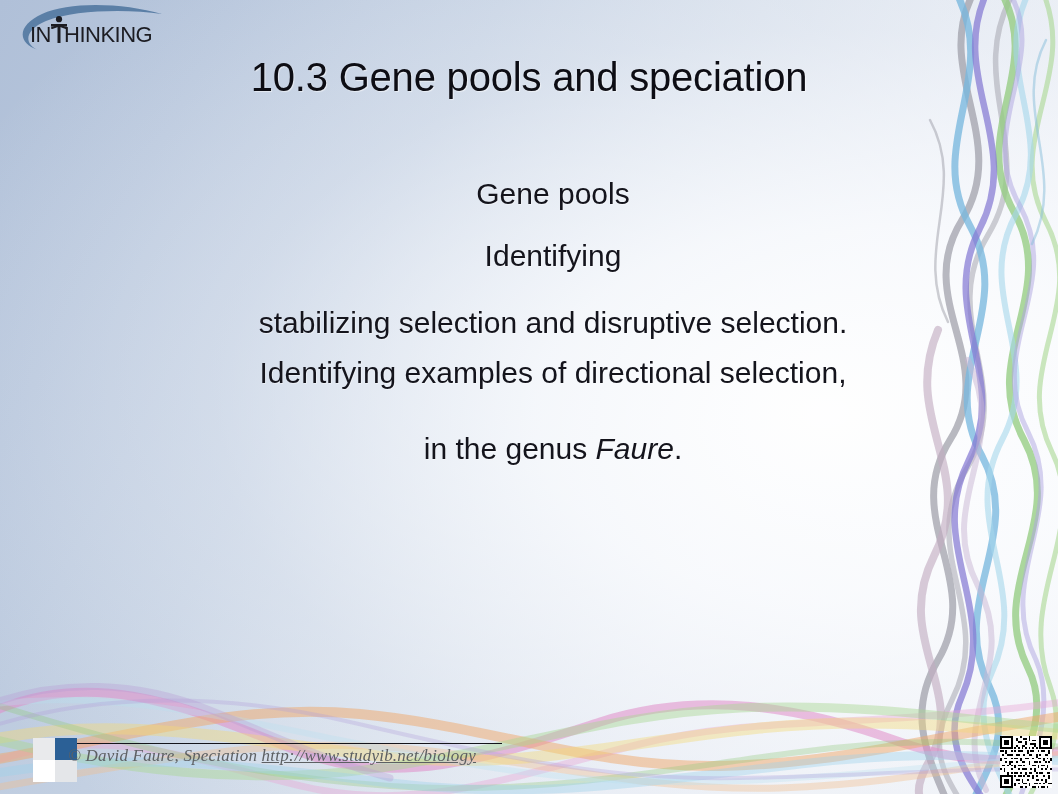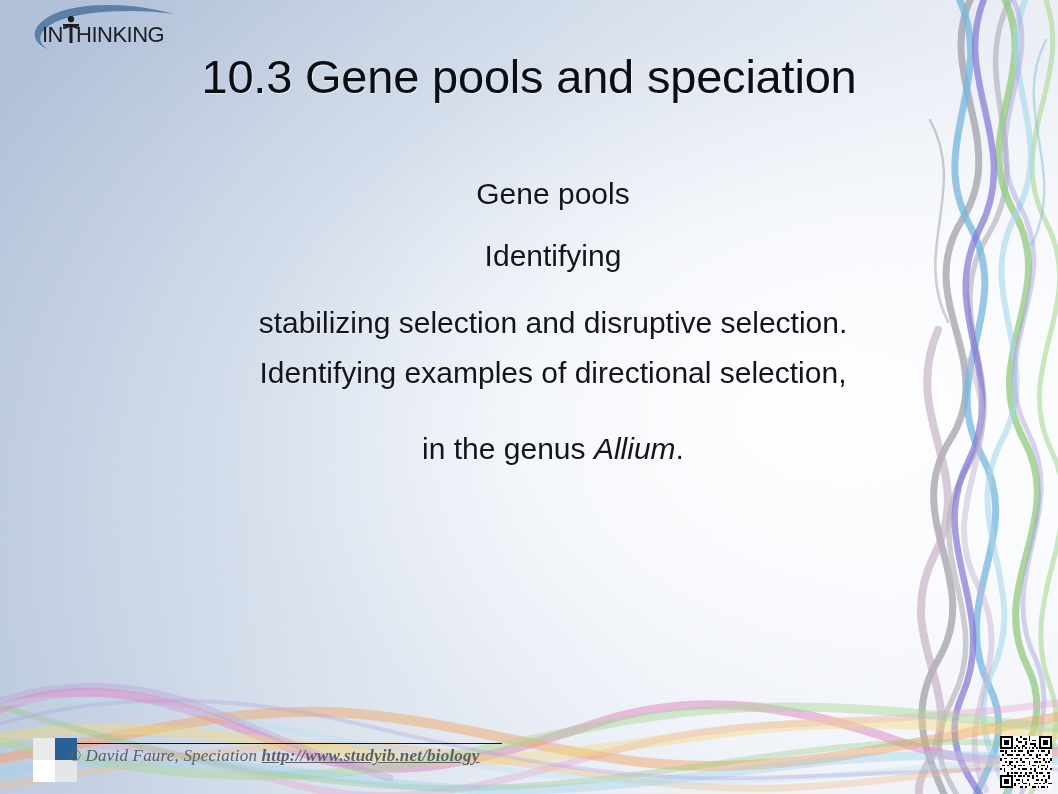--- a/index.html
+++ b/index.html
@@ -24,36 +24,36 @@
   .ribbons {
     position: absolute;
     inset: 0;
     pointer-events: none;
   }
   .ribbons svg { display: block; width: 100%; height: 100%; }
 
   
   .logo {
     position: absolute;
-    left: 24px;
+    left: 12px;
     top: 2px;
     width: 160px;
     height: 54px;
   }
   .logo svg { display:block; width:100%; height:100%; }
 
   
   .title {
     position: absolute;
     left: 0;
     top: 50px;
     width: 1058px;
     text-align: center;
     box-sizing: border-box;
-    font-size: 47px;
+    font-size: 40px;
     line-height: 54px;
     font-weight: normal;
     color: #0d0d14;
     letter-spacing: -0.2px;
     text-shadow: 1px 1px 1px rgba(255,255,255,0.55);
     white-space: nowrap;
   }
 
   
   .body-block {
@@ -114,21 +114,20 @@
     font-style: italic;
     font-size: 17px;
     line-height: 22px;
     color: #5d6063;
     white-space: nowrap;
     letter-spacing: 0.2px;
   }
   .footer-url {
     text-decoration: underline;
     color: #5d6063;
-    font-weight: bold;
   }
 
   
   .qr {
     position: absolute;
     right: 6px;
     bottom: 6px;
     width: 52px;
     height: 52px;
     background: #ffffff;
@@ -224,21 +223,21 @@
     <div class="body-line">Gene pools</div>
     <div class="gap-a"></div>
     <div class="body-line">Identifying</div>
     <div class="gap-b"></div>
     <div class="body-para">
       <div>stabilizing selection and disruptive selection.</div>
       <div>Identifying examples of directional selection,</div>
     </div>
     <div class="gap-c"></div>
     <div class="body-para">
-      <div><span>in the genus </span><span class="ital">Allium</span><span>.</span></div>
+      <div><span>in the genus </span><span class="ital">Faure</span><span>.</span></div>
     </div>
   </div>
 
   <div class="footer-rule"></div>
 
   <div class="footer-mark">
     <i class="fm-tl"></i>
     <i class="fm-tr"></i>
     <i class="fm-bl"></i>
     <i class="fm-br"></i>

